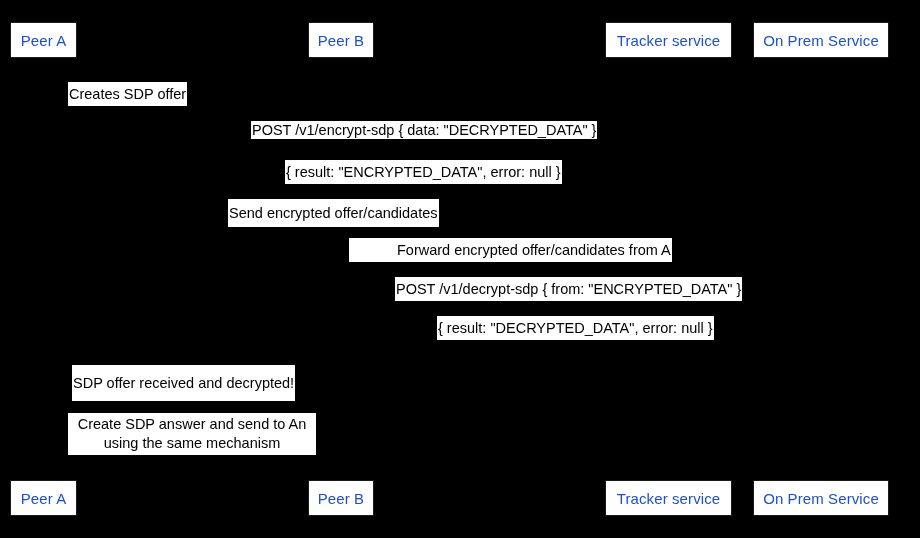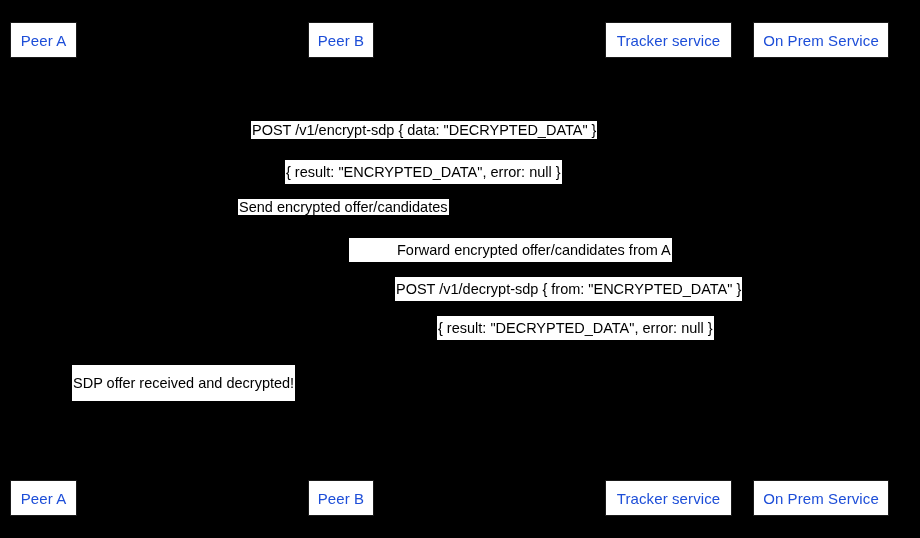--- a/index.html
+++ b/index.html
@@ -88,35 +88,37 @@
   <div class="arrow" style="left:43px;  top:455px; width:110px;"></div>
 
   <div class="participant" style="left:10px; top:22px; width:67px; height:36px;">Peer A</div>
 
   <div class="participant" style="left:308px; top:22px; width:66px; height:36px;">Peer B</div>
 
   <div class="participant" style="left:605px; top:22px; width:127px; height:36px;">Tracker service</div>
 
   <div class="participant" style="left:753px; top:22px; width:136px; height:36px;">On Prem Service</div>
 
+  <div class="msg" style="left:68px; top:82px; height:24px;">Creates SDP offer</div>
 
   <div class="msg" style="left:251px; top:121px; height:18px;">POST /v1/encrypt-sdp { data: "DECRYPTED_DATA" }</div>
 
   <div class="msg" style="left:285px; top:160px; height:24px;">{ result: "ENCRYPTED_DATA", error: null }</div>
 
-  <div class="msg" style="left:238px; top:199px; height:16px;">Send encrypted offer/candidates</div>
+  <div class="msg" style="left:228px; top:199px; height:28px;">Send encrypted offer/candidates</div>
 
   <div class="msg" style="left:349px; top:238px; height:24px;padding-left:48px;">Forward encrypted offer/candidates from A</div>
 
   <div class="msg" style="left:395px; top:277px; height:24px;">POST /v1/decrypt-sdp { from: "ENCRYPTED_DATA" }</div>
 
   <div class="msg" style="left:437px; top:316px; height:24px;">{ result: "DECRYPTED_DATA", error: null }</div>
 
   <div class="msg" style="left:72px; top:365px; height:36px;">SDP offer received and decrypted!</div>
 
+  <div class="msg two-line" style="left:68px; top:413px; width:248px; height:42px;">Create SDP answer and send to An<br>using the same mechanism</div>
 
   <div class="participant" style="left:10px; top:480px; width:67px; height:36px;">Peer A</div>
 
   <div class="participant" style="left:308px; top:480px; width:66px; height:36px;">Peer B</div>
 
   <div class="participant" style="left:605px; top:480px; width:127px; height:36px;">Tracker service</div>
 
   <div class="participant" style="left:753px; top:480px; width:136px; height:36px;">On Prem Service</div>
 
 </div>

